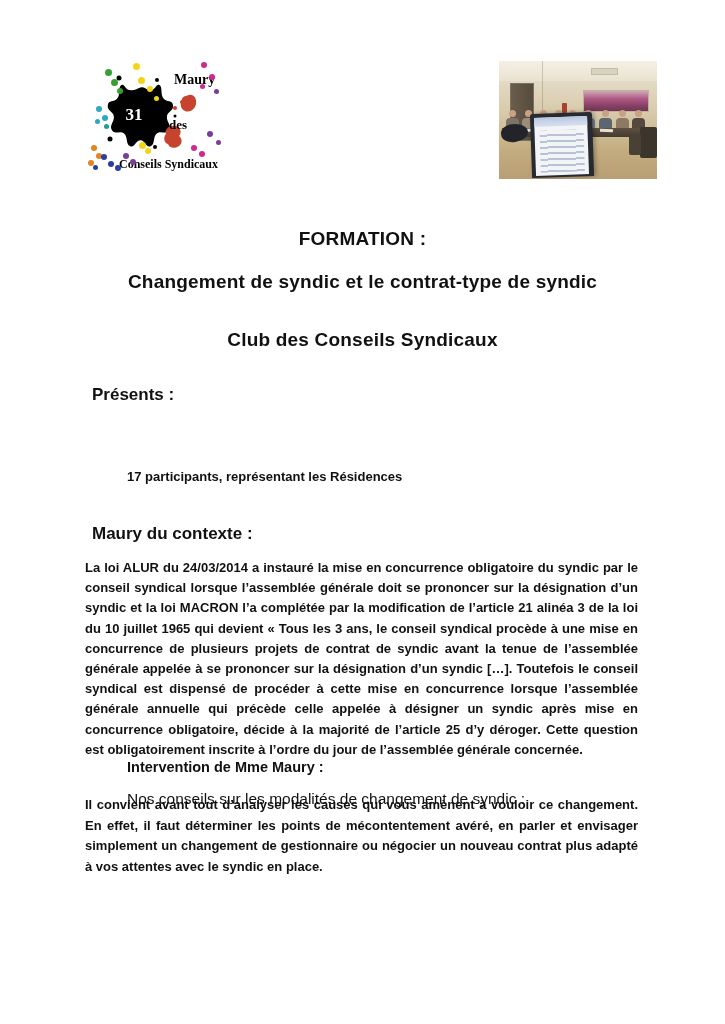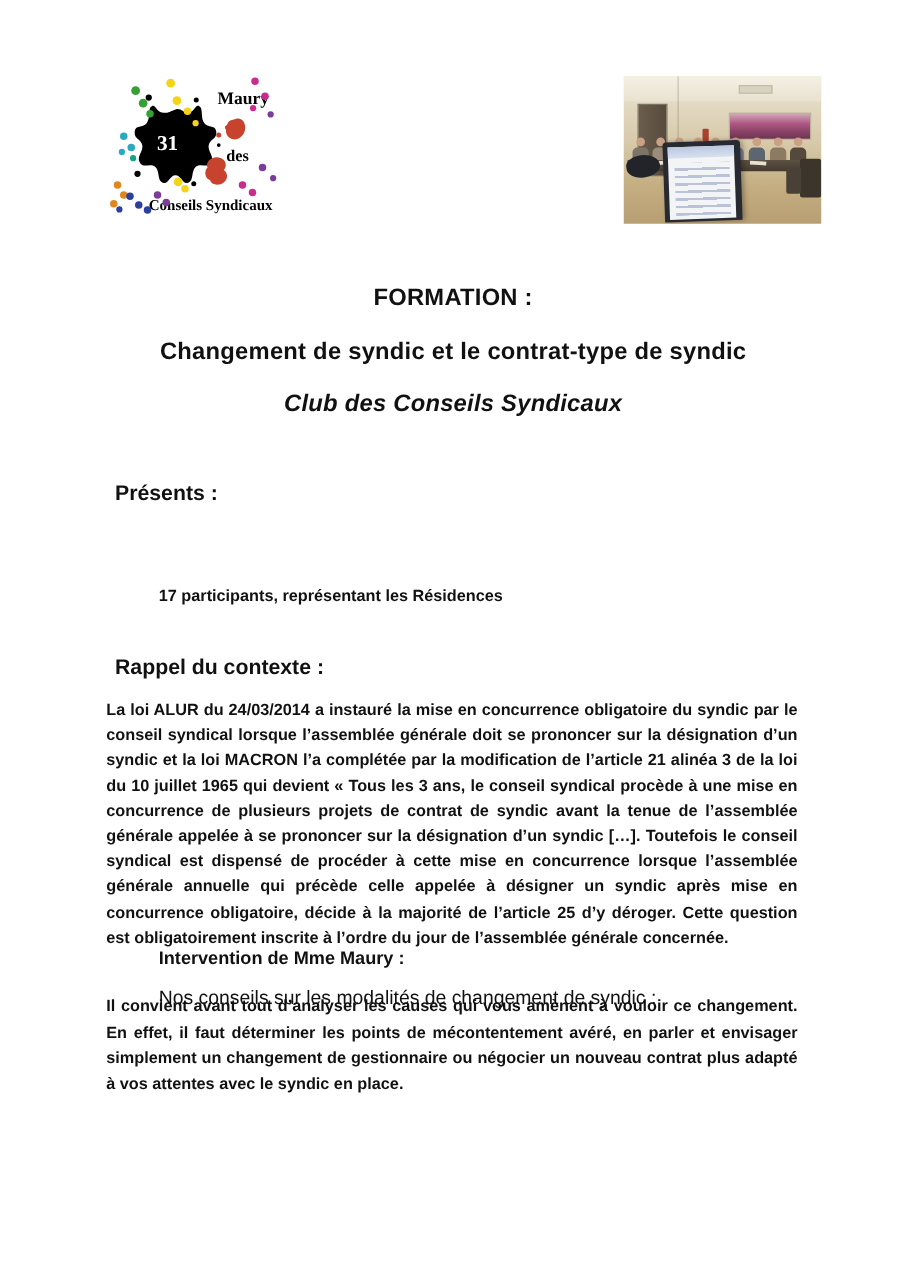--- a/index.html
+++ b/index.html
@@ -5,21 +5,21 @@
   html,body{margin:0;padding:0;background:#ffffff;}
   .page{
     position:relative;width:725px;height:1024px;background:#ffffff;
     font-family:"Liberation Sans",sans-serif;color:#111;overflow:hidden;margin:0 auto;
   }
   
   .logo{position:absolute;left:85px;top:56px;width:145px;height:122px;}
   .logo svg{position:absolute;left:0;top:0;}
   .logo-word{position:absolute;font-family:"Liberation Serif",serif;font-weight:bold;color:#000;white-space:nowrap;}
   .logo-club{left:89px;top:16px;font-size:14px;}
-  .logo-des{left:96px;top:61px;font-size:13px;}
+  .logo-des{left:84px;top:61px;font-size:13px;}
   .logo-name{left:34px;top:101px;font-size:12px;}
   .dot{position:absolute;border-radius:50%;}
   
   .photo{position:absolute;left:499px;top:61px;width:158px;height:118px;overflow:hidden;
          background:linear-gradient(180deg,#efe9da 0%,#e3dac4 18%,#d7c9a9 45%,#cdbd97 60%,#c4ad80 75%,#b79f73 100%);}
   .photo *{position:absolute;}
   .ph-ceiling{left:0;top:0;width:100%;height:17%;background:linear-gradient(180deg,#f4f0e4,#e9e2d0);}
   .ph-vent{left:58%;top:6%;width:16%;height:4%;background:#d8d2c0;border:1px solid #c3bca7;}
   .ph-corner{left:27%;top:0;width:1px;height:62%;background:rgba(90,75,55,.25);}
   .ph-door{left:7%;top:19%;width:14%;height:47%;background:linear-gradient(90deg,#6a5d4d,#574b3d);border:1px solid #7c7060;}
@@ -35,21 +35,21 @@
   .ph-chair1{right:0;top:56%;width:11%;height:26%;background:#3c352b;border-radius:2px;}
   .ph-chair2{right:10%;top:62%;width:8%;height:18%;background:#4a4136;border-radius:2px;}
   .ph-bag{left:1%;top:53%;width:17%;height:15%;background:#23242a;border-radius:45% 55% 50% 50%;transform:rotate(-8deg);}
   .ph-laptop{left:20%;top:44%;width:39%;height:54%;background:#272a30;border-radius:3px 3px 0 0;transform:rotate(-2deg);box-shadow:2px 0 4px rgba(0,0,0,.3);}
   .ph-screen{left:7%;top:6%;width:86%;height:92%;background:#f3f4f6;}
   .ph-ribbon{left:0;top:0;width:100%;height:16%;background:linear-gradient(180deg,#b9c8e0,#d7e0ef);}
   .ph-doclines{left:8%;top:22%;width:84%;height:72%;
      background:repeating-linear-gradient(180deg,#f3f4f6 0,#f3f4f6 4px,#b9c2d6 4px,#b9c2d6 6px);}
   
   .tcenter{position:absolute;left:0;width:725px;text-align:center;font-weight:bold;font-size:19px;letter-spacing:.2px;}
-  .t1{top:228px;} .t2{top:271px;} .t3{top:313px;font-style:italic;}
+  .t1{top:228px;} .t2{top:271px;} .t3{top:329px;}
   .h-sec{position:absolute;left:92px;font-weight:bold;font-size:17px;}
   .h-presents{top:385px;} .h-contexte{top:524px;}
   .para{position:absolute;left:85px;width:553px;font-size:13px;font-weight:bold;
         text-align:justify;line-height:20.6px;}
   .p-presents{top:416px;}
   .p-presents .regular{font-weight:normal;}
   .p-participants{position:absolute;left:127px;top:469px;font-size:13px;font-weight:bold;}
   .p-contexte{top:558px;line-height:20.2px;}
   .h-interv1{position:absolute;left:127px;top:759px;font-weight:bold;font-size:14.5px;}
   .h-interv2{position:absolute;left:127px;top:790px;font-weight:normal;font-size:15.5px;}
@@ -177,20 +177,20 @@
     </div>
   </div>
 
   <div class="tcenter t1">FORMATION :</div>
   <div class="tcenter t2">Changement de syndic et le contrat-type de syndic</div>
   <div class="tcenter t3">Club des Conseils Syndicaux</div>
 
   <div class="h-sec h-presents">Présents :</div>
   <div class="p-participants">17 participants, représentant les Résidences</div>
 
-  <div class="h-sec h-contexte">Rappel du contexte :</div>
+  <div class="h-sec h-contexte">Maury du contexte :</div>
   <div class="para p-contexte">La loi ALUR du 24/03/2014 a instauré la mise en concurrence obligatoire du syndic par le conseil syndical lorsque l’assemblée générale doit se prononcer sur la désignation d’un syndic et la loi MACRON l’a complétée par la modification de l’article 21 alinéa 3 de la loi du 10 juillet 1965 qui devient « Tous les 3 ans, le conseil syndical procède à une mise en concurrence de plusieurs projets de contrat de syndic avant la tenue de l’assemblée générale appelée à se prononcer sur la désignation d’un syndic […]. Toutefois le conseil syndical est dispensé de procéder à cette mise en concurrence lorsque l’assemblée générale annuelle qui précède celle appelée à désigner un syndic après mise en concurrence obligatoire, décide à la majorité de l’article 25 d’y déroger. Cette question est obligatoirement inscrite à l’ordre du jour de l’assemblée générale concernée.</div>
 
   <div class="h-interv1">Intervention de Mme Maury :</div>
   <div class="h-interv2">Nos conseils sur les modalités de changement de syndic :</div>
   <div class="para p-conseils">Il convient avant tout d’analyser les causes qui vous amènent à vouloir ce changement. En effet, il faut déterminer les points de mécontentement avéré, en parler et envisager simplement un changement de gestionnaire ou négocier un nouveau contrat plus adapté à vos attentes avec le syndic en place.</div>
 
 </div>
 
 </body></html>

